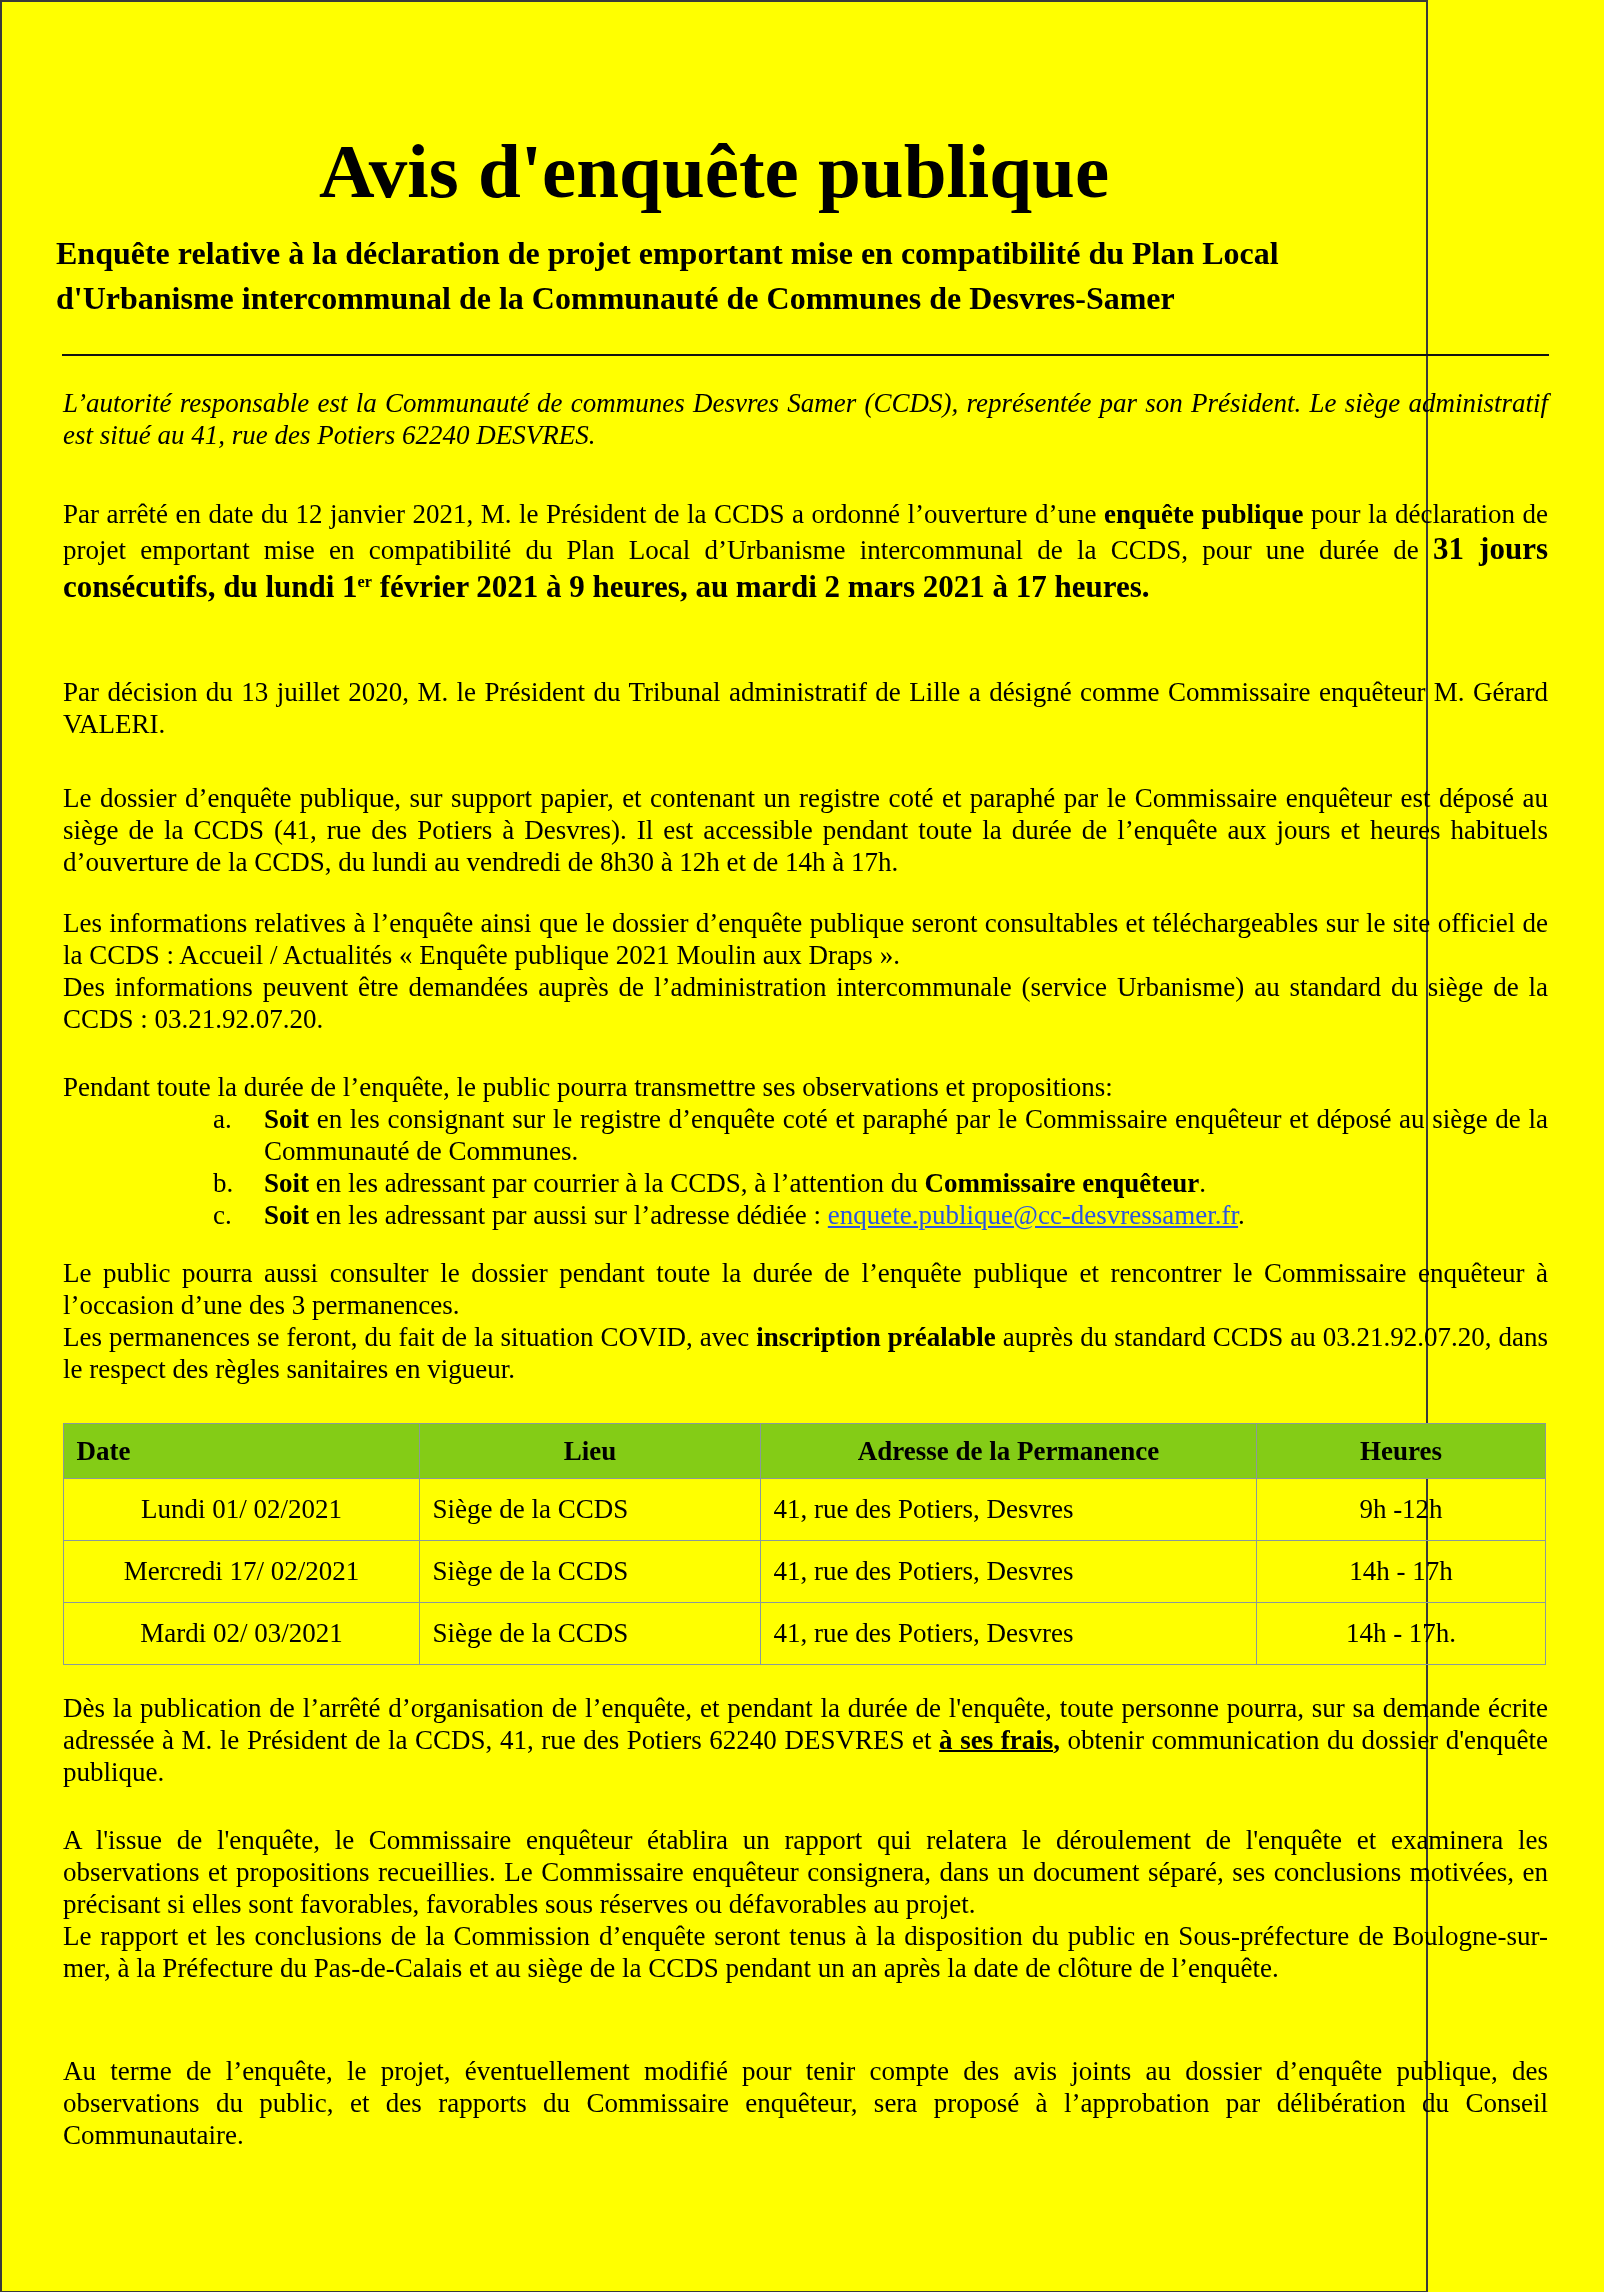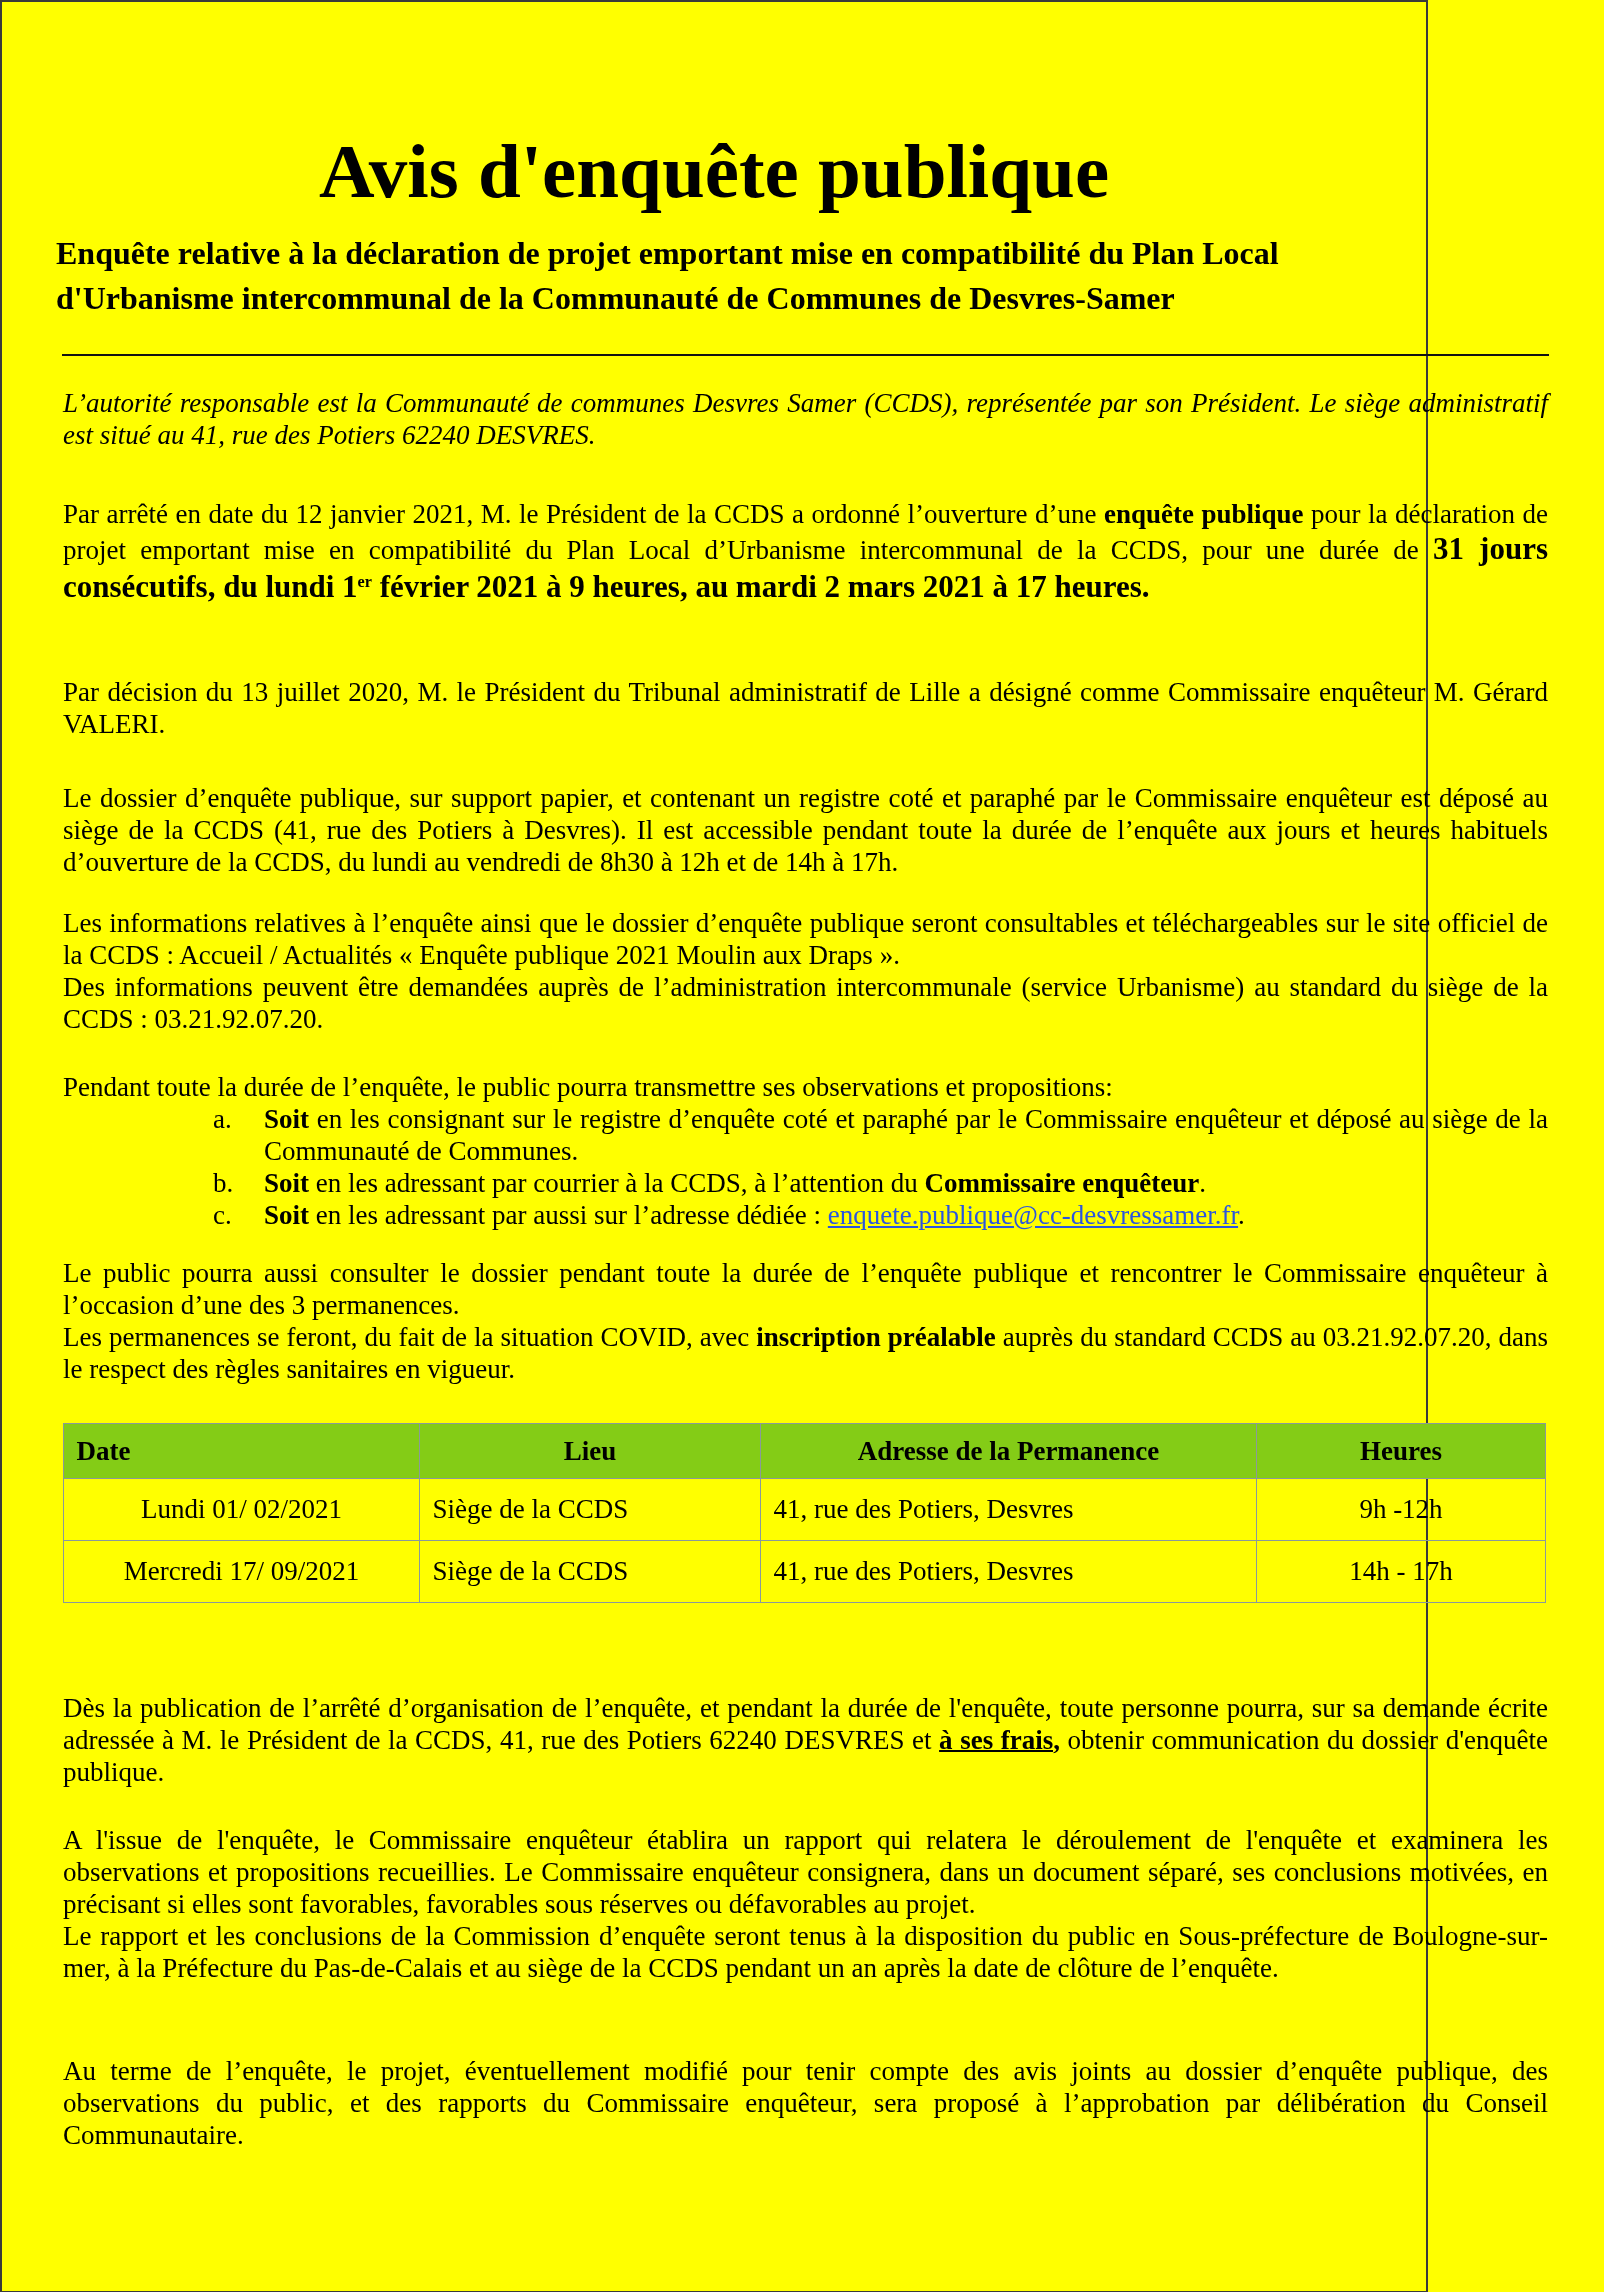--- a/index.html
+++ b/index.html
@@ -119,24 +119,30 @@
       </tr>
     </thead>
     <tbody>
       <tr>
         <td class="c">Lundi 01/ 02/2021</td>
         <td>Siège de la CCDS</td>
         <td>41, rue des Potiers, Desvres</td>
         <td class="c">9h -12h</td>
       </tr>
       <tr>
-        <td class="c">Mercredi 17/ 09/2021</td>
+        <td class="c">Mercredi 17/ 02/2021</td>
         <td>Siège de la CCDS</td>
         <td>41, rue des Potiers, Desvres</td>
         <td class="c">14h - 17h</td>
+      </tr>
+      <tr>
+        <td class="c">Mardi 02/ 03/2021</td>
+        <td>Siège de la CCDS</td>
+        <td>41, rue des Potiers, Desvres</td>
+        <td class="c">14h - 17h.</td>
       </tr>
     </tbody>
   </table>
 
   <div class="blk" style="top:1690px;">
     <p><span>Dès la publication de l’arrêté d’organisation de l’enquête, et pendant la durée de l'enquête, toute personne pourra, sur sa demande écrite adressée à M. le Président de la CCDS, 41, rue des Potiers 62240 DESVRES et </span><span class="b u">à ses frais,</span><span> obtenir communication du dossier d'enquête publique.</span></p>
   </div>
 
   <div class="blk" style="top:1822px;">
     <p>A l'issue de l'enquête, le Commissaire enquêteur établira un rapport qui relatera le déroulement de l'enquête et examinera les observations et propositions recueillies. Le Commissaire enquêteur consignera, dans un document séparé, ses conclusions motivées, en précisant si elles sont favorables, favorables sous réserves ou défavorables au projet.</p>

